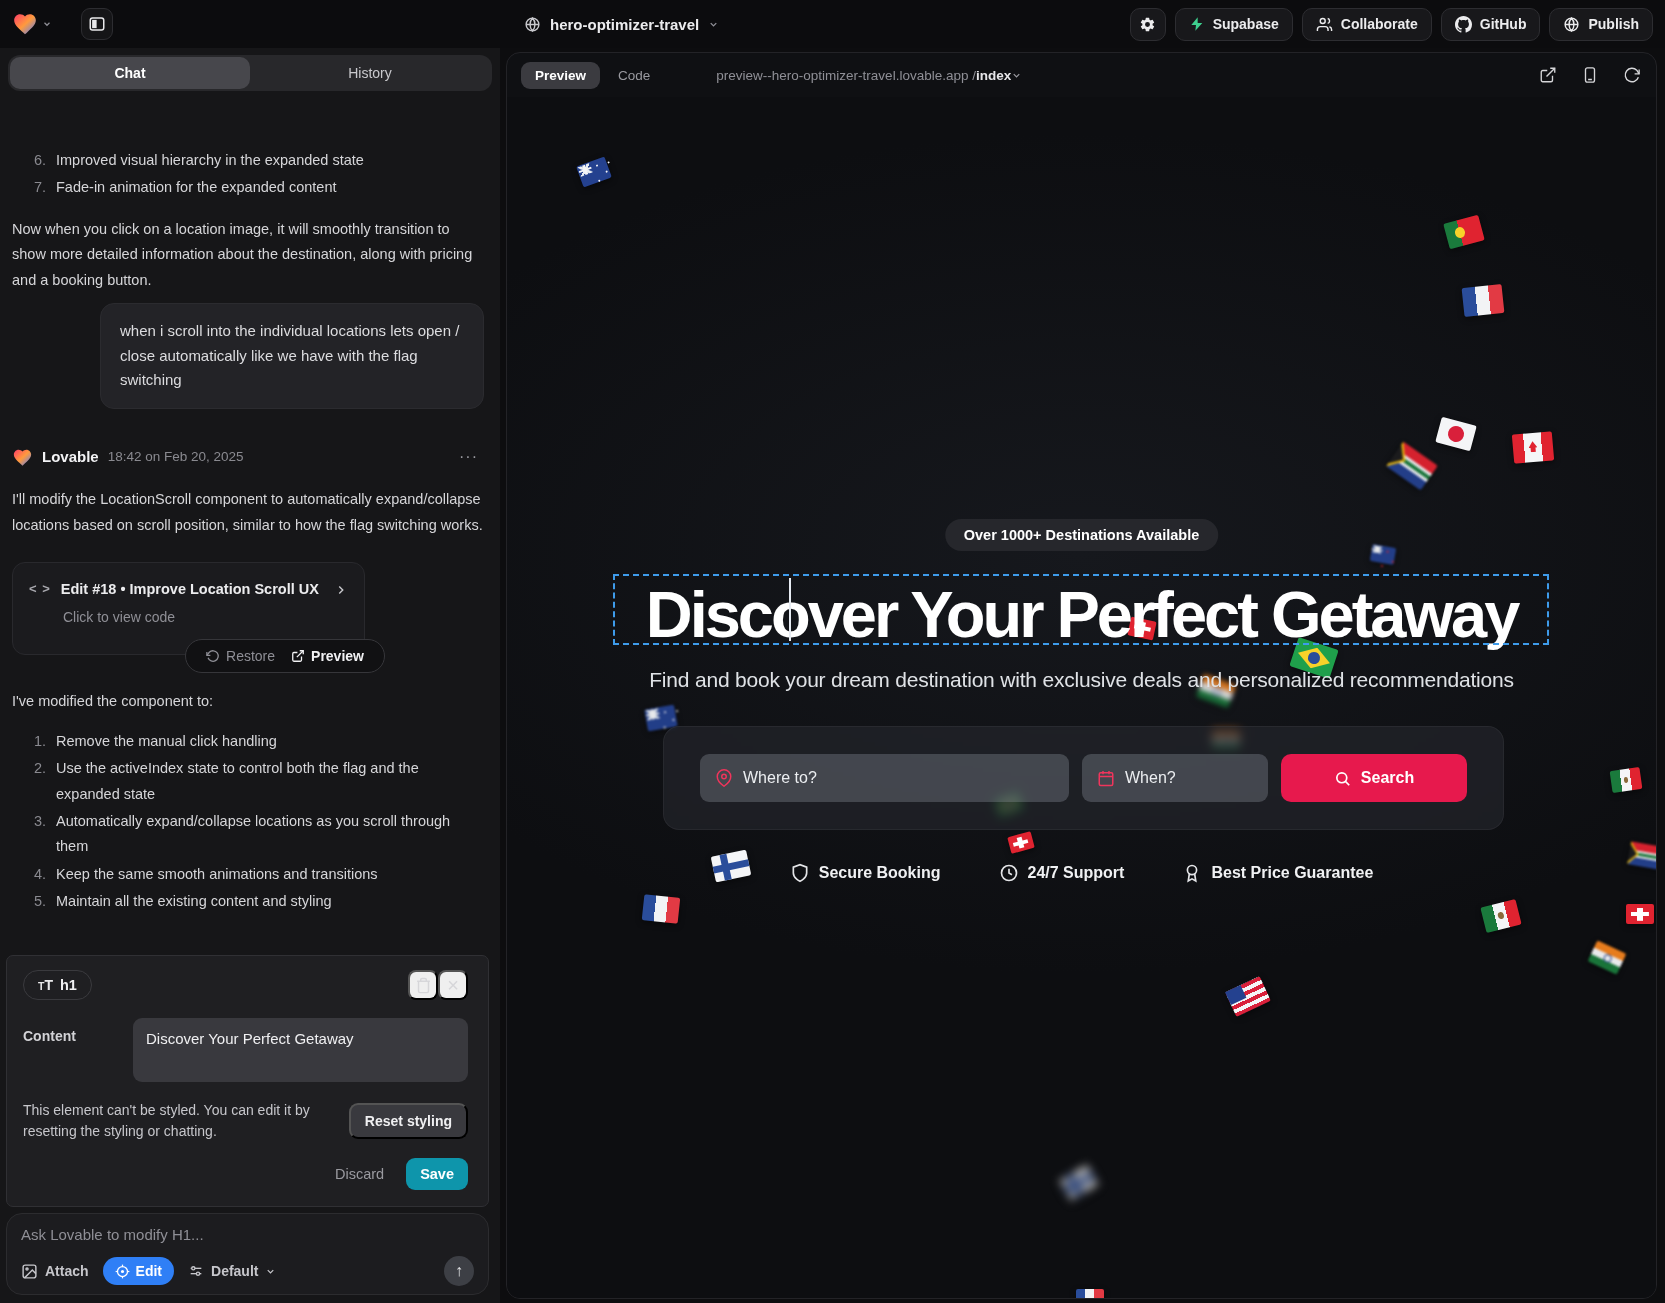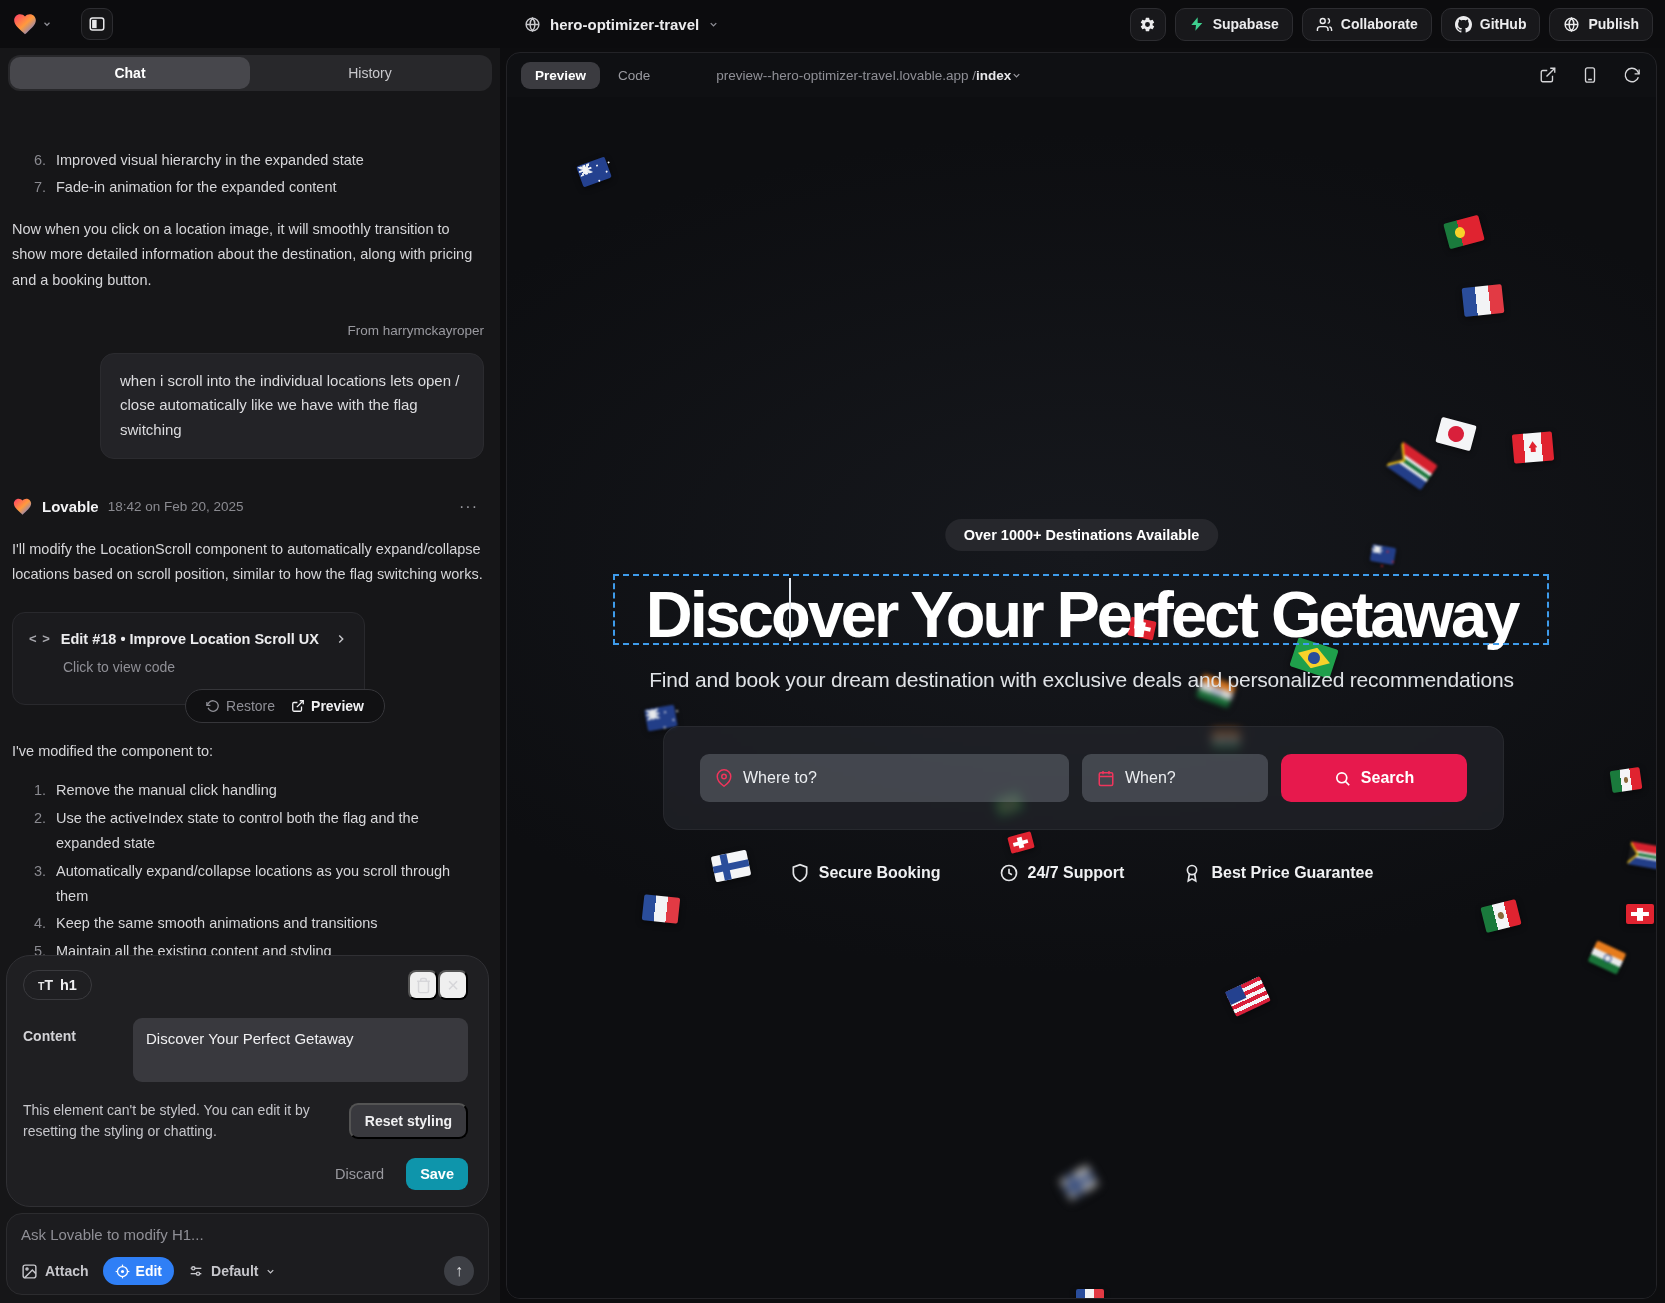--- a/index.html
+++ b/index.html
@@ -38,21 +38,21 @@
   .code-glyph{color:#a8a8ae;font-size:13px;font-weight:700;letter-spacing:1px;white-space:nowrap;}
   .edit-title{font-size:14.5px;font-weight:600;color:#ececee;flex:1;}
   .edit-sub{margin-left:34px;margin-top:6px;font-size:14px;color:#8f8f96;line-height:1.3;}
   .rp-pill{position:relative;margin:-16px 0 12px 173px;width:200px;height:34px;background:#111113;border:1px solid #36363a;border-radius:999px;display:flex;align-items:center;justify-content:center;gap:16px;font-size:14px;}
   .rp-item{display:flex;align-items:center;gap:6px;}
   .rp-restore{color:#8f8f96;}
   .rp-preview{color:#f2f2f4;font-weight:600;}
   .ol{margin-top:14px;}
 
   
-  .editor{position:absolute;left:6px;right:11px;bottom:96px;background:#1f1f22;border:1px solid #303034;border-radius:24px;padding:14px 20px 16px 16px;}
+  .editor{position:absolute;left:6px;right:11px;bottom:96px;background:#1f1f22;border:1px solid #303034;border-radius:7px;padding:14px 20px 16px 16px;}
   .editor-top{display:flex;align-items:center;}
   .tag-pill{border:1px solid #3a3a3e;border-radius:999px;height:30px;padding:0 14px;display:flex;align-items:center;gap:7px;color:#f0f0f2;font-size:14.5px;font-weight:600;}
   .tt-icon{font-weight:700;color:#e8e8ea;font-size:14px;}
   .tt-icon .small-t{font-size:10.5px;}
   .editor-top .spacer{flex:1;}
   .icon-btn{width:30px;height:30px;display:flex;align-items:center;justify-content:center;color:#d6d6d9;border-radius:8px;}
   .close-glyph{font-size:20px;line-height:1;color:#d6d6d9;}
   .content-row{display:flex;margin-top:18px;gap:14px;}
   .content-label{width:96px;padding-top:10px;font-size:14px;font-weight:600;color:#d2d2d6;}
   .content-area{flex:1;height:64px;background:#39393e;border:none;border-radius:9px;padding:10px 13px;font-size:15px;color:#f0f0f2;font-family:"Liberation Sans",sans-serif;resize:none;outline:none;line-height:1.4;}
@@ -220,21 +220,20 @@
       <span class="li-num">6.</span>
       <span>Improved visual hierarchy in the expanded state</span>
     </div>
     <div class="li-row">
       <span class="li-num">7.</span>
       <span>Fade-in animation for the expanded content</span>
     </div>
 
     <div class="para">Now when you click on a location image, it will smoothly transition to show more detailed information about the destination, along with pricing and a booking button.</div>
 
-    <div class="from-label">From harrymckayroper</div>
     <div class="user-bubble">when i scroll into the individual locations lets open / close automatically like we have with the flag switching</div>
 
     <div class="asst-row">
       <svg class="asst-heart" viewBox="0 0 24 22">
           <path fill="url(#hg)" d="M12 20.5l-1.45-1.32C5.4 14.5 2 11.4 2 7.6 2 4.5 4.42 2 7.5 2c1.74 0 3.41.8 4.5 2.1C13.09 2.8 14.76 2 16.5 2 19.58 2 22 4.5 22 7.6c0 3.8-3.4 6.9-8.55 11.6L12 20.5z"></path>
         </svg>
       <span class="asst-name">Lovable</span>
       <span class="asst-time">18:42 on Feb 20, 2025</span>
       <span class="asst-menu">···</span>
     </div>

